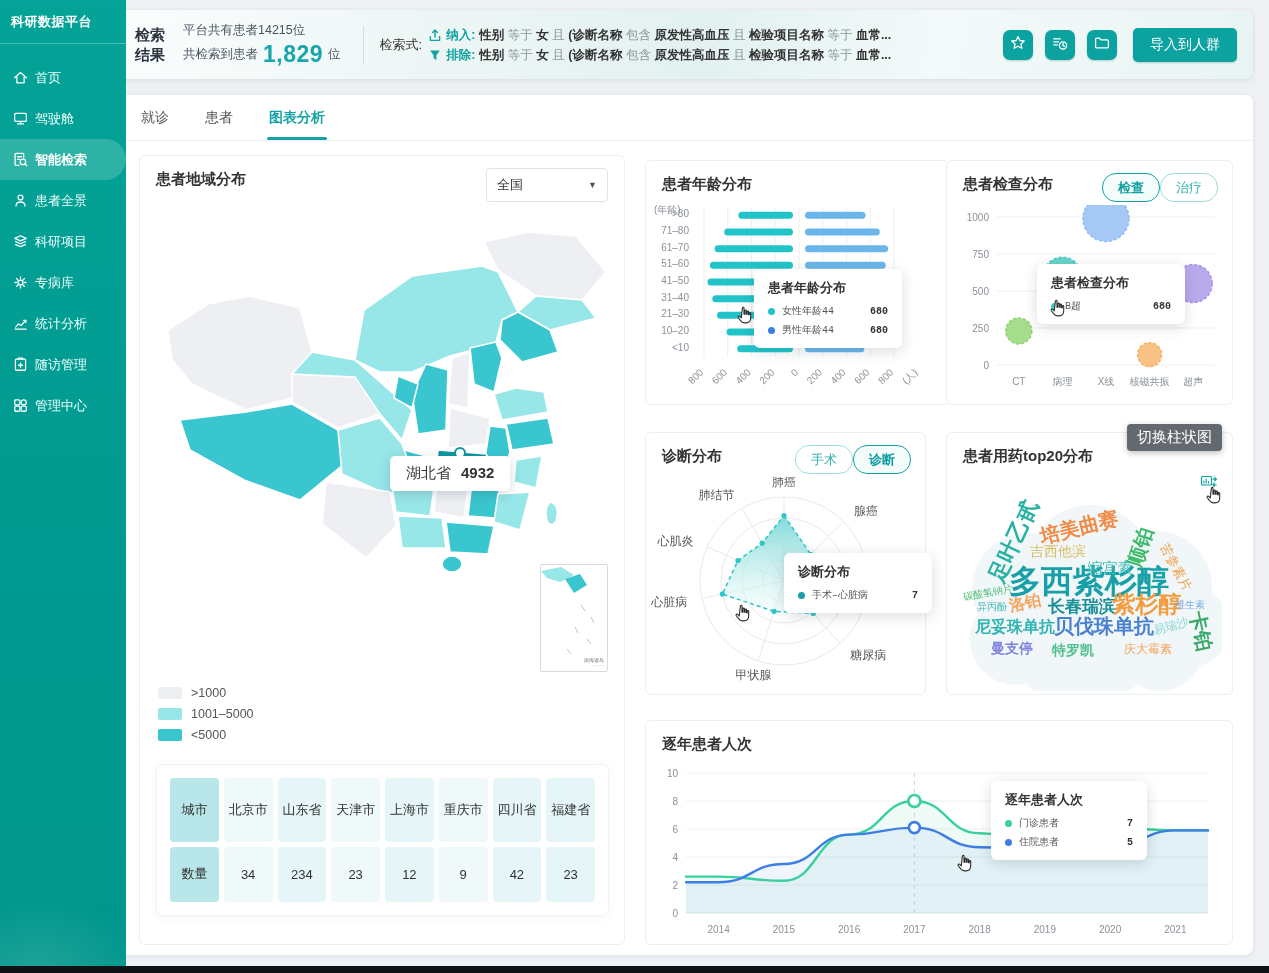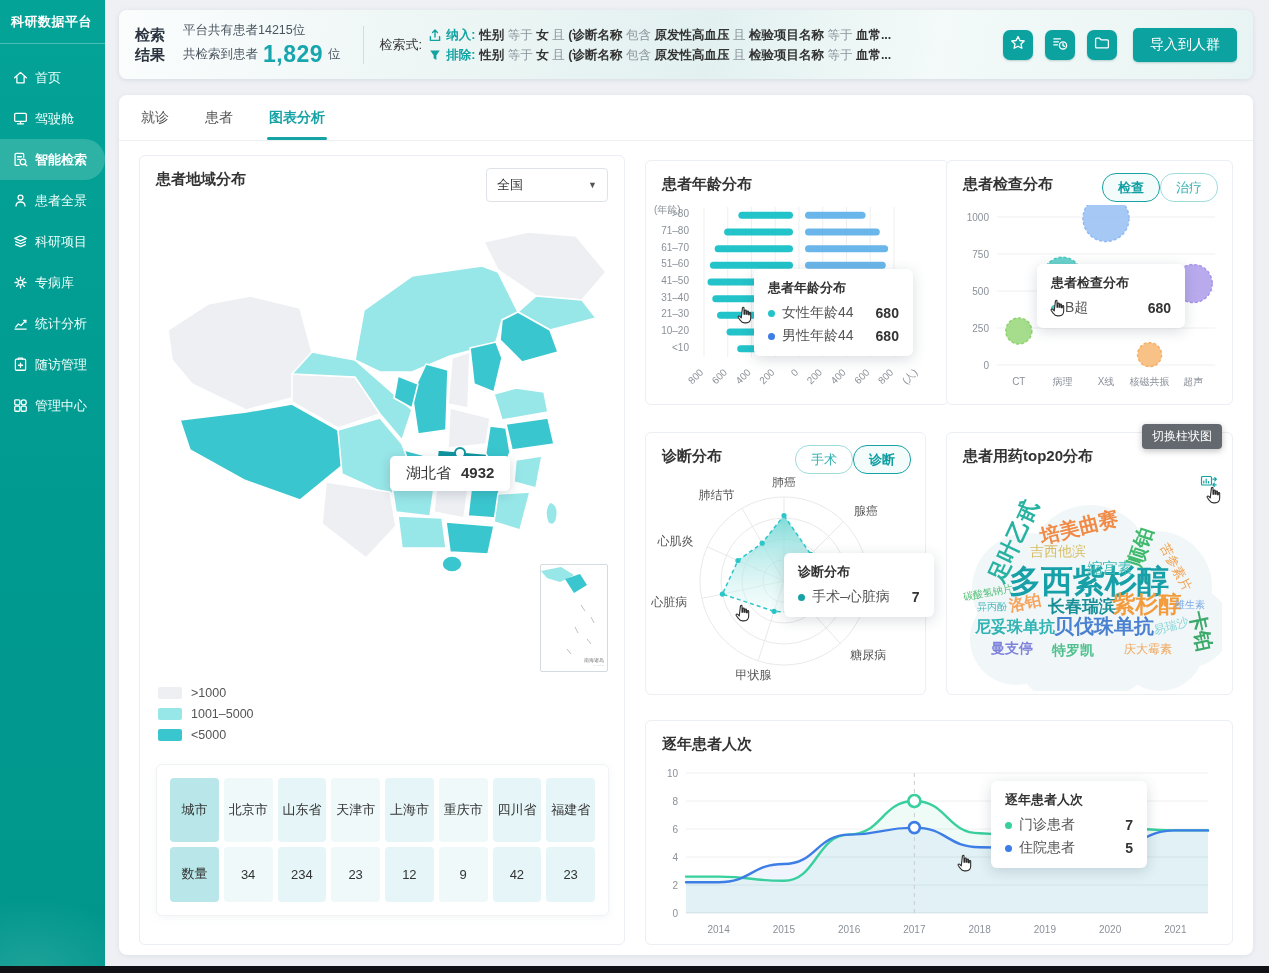--- a/index.html
+++ b/index.html
@@ -1,19 +1,19 @@
 <!DOCTYPE html>
 <html><head>
 <meta charset="utf-8">
 <style>
   html,body{margin:0;padding:0;background:#dfe3e8;}
   .app{position:relative;width:1269px;height:973px;background:#eef0f4;overflow:hidden;
        font-family:"Liberation Sans","DejaVu Sans",sans-serif;color:#333;}
   
-  .sidebar{position:absolute;left:0;top:0;bottom:7px;width:105px;z-index:5;
+  .sidebar{position:absolute;left:0;top:0;bottom:7px;width:126px;z-index:5;
            background:linear-gradient(180deg,#04a397 0%,#019a90 55%,#00968c 100%);}
   .sidebar::after{content:"";position:absolute;left:0;right:0;bottom:0;height:150px;pointer-events:none;
            background:radial-gradient(160px 110px at 30% 105%,rgba(255,255,255,.12),rgba(255,255,255,0) 70%);}
   .logo{color:#fff;font-size:13px;font-weight:bold;letter-spacing:.5px;padding:13px 6px 12px 11px;white-space:nowrap;}
   .side-sep{height:1px;background:rgba(255,255,255,.28);}
   .side-menu{padding-top:13px;}
   .side-item{display:flex;align-items:center;gap:6px;height:41px;padding-left:12px;cursor:pointer;
              font-size:13px;color:#eefffc;white-space:nowrap;}
   .side-item.active{background:#2db2a5;border-radius:0 21px 21px 0;font-weight:bold;color:#fff;}
   .side-item .ic{width:17px;height:17px;flex:0 0 17px;display:inline-flex;}
@@ -69,27 +69,27 @@
   .table-box{position:absolute;left:16px;top:608px;width:453px;height:152px;border:1px solid #f0f2f5;border-radius:6px;
       box-shadow:0 2px 8px rgba(120,140,150,.08);padding:13px;box-sizing:border-box;}
   .tbl{display:flex;gap:5px;height:100%;}
   .tbl-col{flex:1;display:flex;flex-direction:column;gap:5px;}
   .tbl-cell{flex:1.15;display:flex;align-items:center;justify-content:center;font-size:13px;color:#333;border-radius:4px;}
   .tbl-cell.val{flex:1;}
   
   .tt{position:absolute;background:#fff;border-radius:6px;box-shadow:0 3px 14px rgba(40,60,80,.18);
       padding:10px 14px 11px;z-index:6;min-width:120px;}
   .tt-title{font-size:13px;color:#333;font-weight:bold;margin-bottom:7px;white-space:nowrap;}
-  .tt-row{display:flex;align-items:center;font-size:14px;color:#555;margin-top:5px;white-space:nowrap;}
+  .tt-row{display:flex;align-items:center;font-size:10px;color:#555;margin-top:5px;white-space:nowrap;font-family:Liberation Mono, monospace;}
   .tt-dot{width:7px;height:7px;border-radius:50%;margin-right:7px;flex:0 0 7px;}
   .tt-val{margin-left:22px;font-weight:bold;color:#333;flex:1;text-align:right;}
   .map-tt{position:absolute;background:#fff;border-radius:5px;box-shadow:0 3px 12px rgba(40,60,80,.2);
       padding:8px 16px;font-size:15px;color:#333;z-index:6;white-space:nowrap;}
   .map-tt b{margin-left:10px;}
-  .dark-tip{position:absolute;background:#64696f;color:#fff;font-size:12px;border-radius:4px;
+  .dark-tip{position:absolute;background:#64696f;color:#fff;font-size:15px;border-radius:4px;
       padding:4px 10px;z-index:7;white-space:nowrap;box-shadow:0 2px 6px rgba(0,0,0,.25);margin-left:8px;}
   .cursor{position:absolute;width:22px;height:22px;z-index:8;pointer-events:none;}
   
   .pills{position:absolute;right:14px;top:12px;display:flex;gap:0;z-index:3;}
   .pill{height:27px;border-radius:14px;padding:0 15px;display:flex;align-items:center;font-size:13px;
         color:#2fb0b0;border:1px solid #9fdcdc;background:#fff;cursor:pointer;}
   .pill.active{border:1.6px solid #17a3a6;color:#0f9ea2;font-weight:bold;background:#f4fbfb;}
   .axis-txt{font-size:10px;fill:#8a9199;}
   .switch-icon{position:absolute;right:14px;top:40px;width:18px;height:18px;cursor:pointer;z-index:3;}
   .cloud-wrap{position:absolute;left:11px;top:46px;width:264px;height:212px;}

